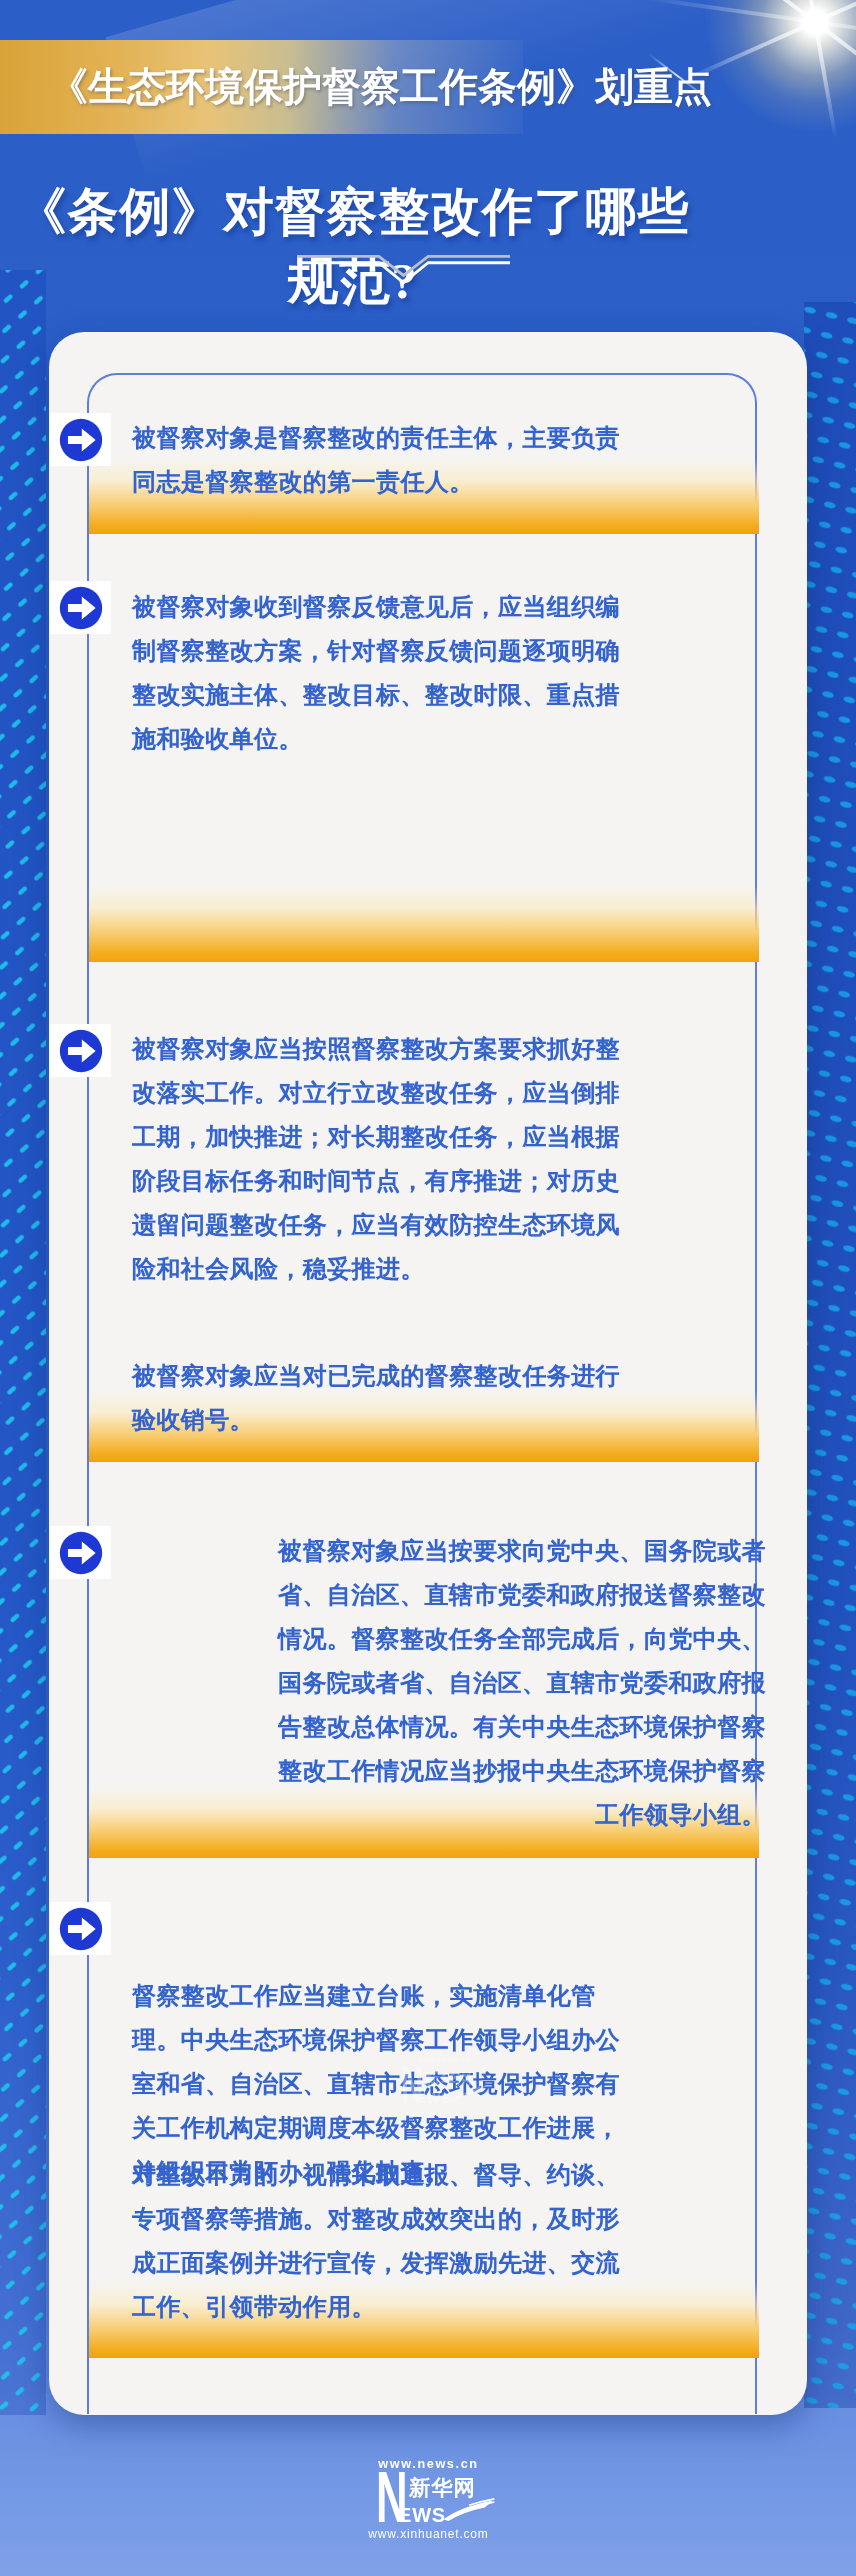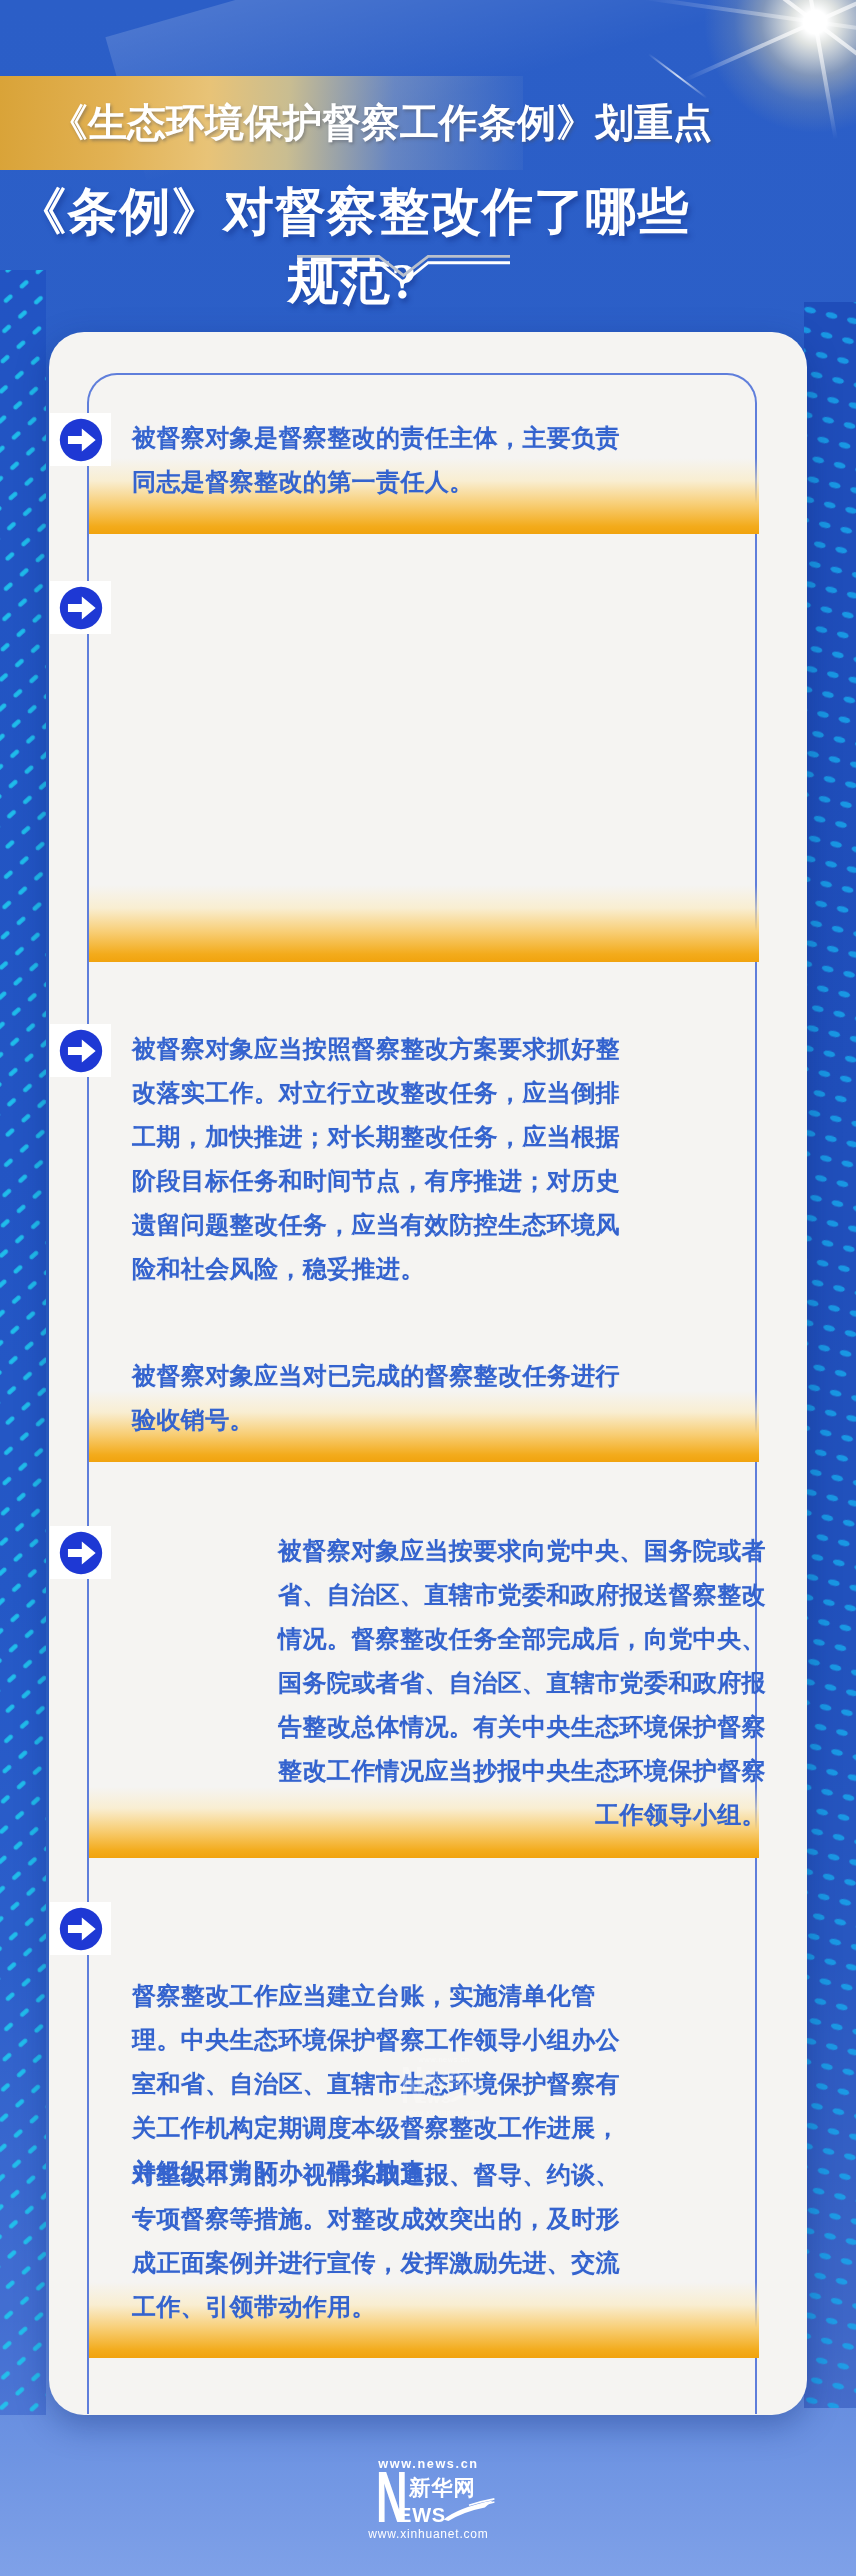--- a/index.html
+++ b/index.html
@@ -19,21 +19,21 @@
     background:linear-gradient(90deg,transparent,rgba(255,255,255,.85) 50%,transparent);}
   .ray.r1{transform:translate(-50%,-50%) rotate(37deg);}
   .ray.r2{transform:translate(-50%,-50%) rotate(-24deg);width:286px;}
   .ray.r3{transform:translate(-50%,-50%) rotate(80deg);width:238px;}
   .ray.r4{transform:translate(-50%,-50%) rotate(8deg);opacity:.55;}
   .sparkle{position:absolute;left:641px;top:75px;width:73px;height:2.4px;z-index:1;
     background:linear-gradient(90deg,transparent,rgba(255,255,255,.8) 50%,transparent);
     transform:rotate(37deg);}
   
   .kicker{position:absolute;left:0;top:40px;width:523px;height:94px;z-index:2;
-    background:linear-gradient(92deg,#d9a338 0%,#e2b254 22%,#e8c377 40%,#c9bd91 55%,rgba(150,165,190,.55) 75%,rgba(110,145,205,.12) 100%);margin-top:36px;}
+    background:linear-gradient(92deg,#d9a338 0%,#e2b254 22%,#e8c377 40%,#c9bd91 55%,rgba(150,165,190,.55) 75%,rgba(110,145,205,.12) 100%);}
   .kicker span{display:block;line-height:94px;padding-left:49px;font-size:39px;font-weight:bold;color:#ffffff;
     text-shadow:1.6px 2.4px 3.2px rgba(70,75,90,.45);white-space:nowrap;}
   
   .big-title{position:absolute;left:0;top:178px;width:705px;text-align:center;z-index:2;
     font-size:51px;font-weight:bold;color:#ffffff;letter-spacing:0.8px;
     text-shadow:2.4px 4px 5.6px rgba(18,48,135,.5);}
   .divider{position:absolute;left:297px;top:254px;z-index:2;}
   
   .card{position:absolute;left:49px;top:332px;width:758px;height:2083px;background:#f5f4f2;
     border-radius:35px;z-index:1;box-shadow:0 11px 32px rgba(8,35,110,.35);}
@@ -156,20 +156,24 @@
   </div>
   <div class="bullet i5">
     <svg width="44" height="44" viewBox="0 0 54 54">
       <circle cx="27" cy="27" r="26" fill="#1e38d4"></circle>
       <path d="M11 22 h17 v-9 l17 14 -17 14 v-9 h-17 z" fill="#ffffff"></path>
     </svg>
   </div>
 
   <div class="para s1p1">被督察对象是督察整改的责任主体，主要负责
 同志是督察整改的第一责任人。</div>
+  <div class="para s2p1">被督察对象收到督察反馈意见后，应当组织编
+制督察整改方案，针对督察反馈问题逐项明确
+整改实施主体、整改目标、整改时限、重点措
+施和验收单位。</div>
   <div class="para s3p1">被督察对象应当按照督察整改方案要求抓好整
 改落实工作。对立行立改整改任务，应当倒排
 工期，加快推进；对长期整改任务，应当根据
 阶段目标任务和时间节点，有序推进；对历史
 遗留问题整改任务，应当有效防控生态环境风
 险和社会风险，稳妥推进。</div>
   <div class="para s3p2">被督察对象应当对已完成的督察整改任务进行
 验收销号。</div>
   <div class="para s4p1">被督察对象应当按要求向党中央、国务院或者
 省、自治区、直辖市党委和政府报送督察整改

